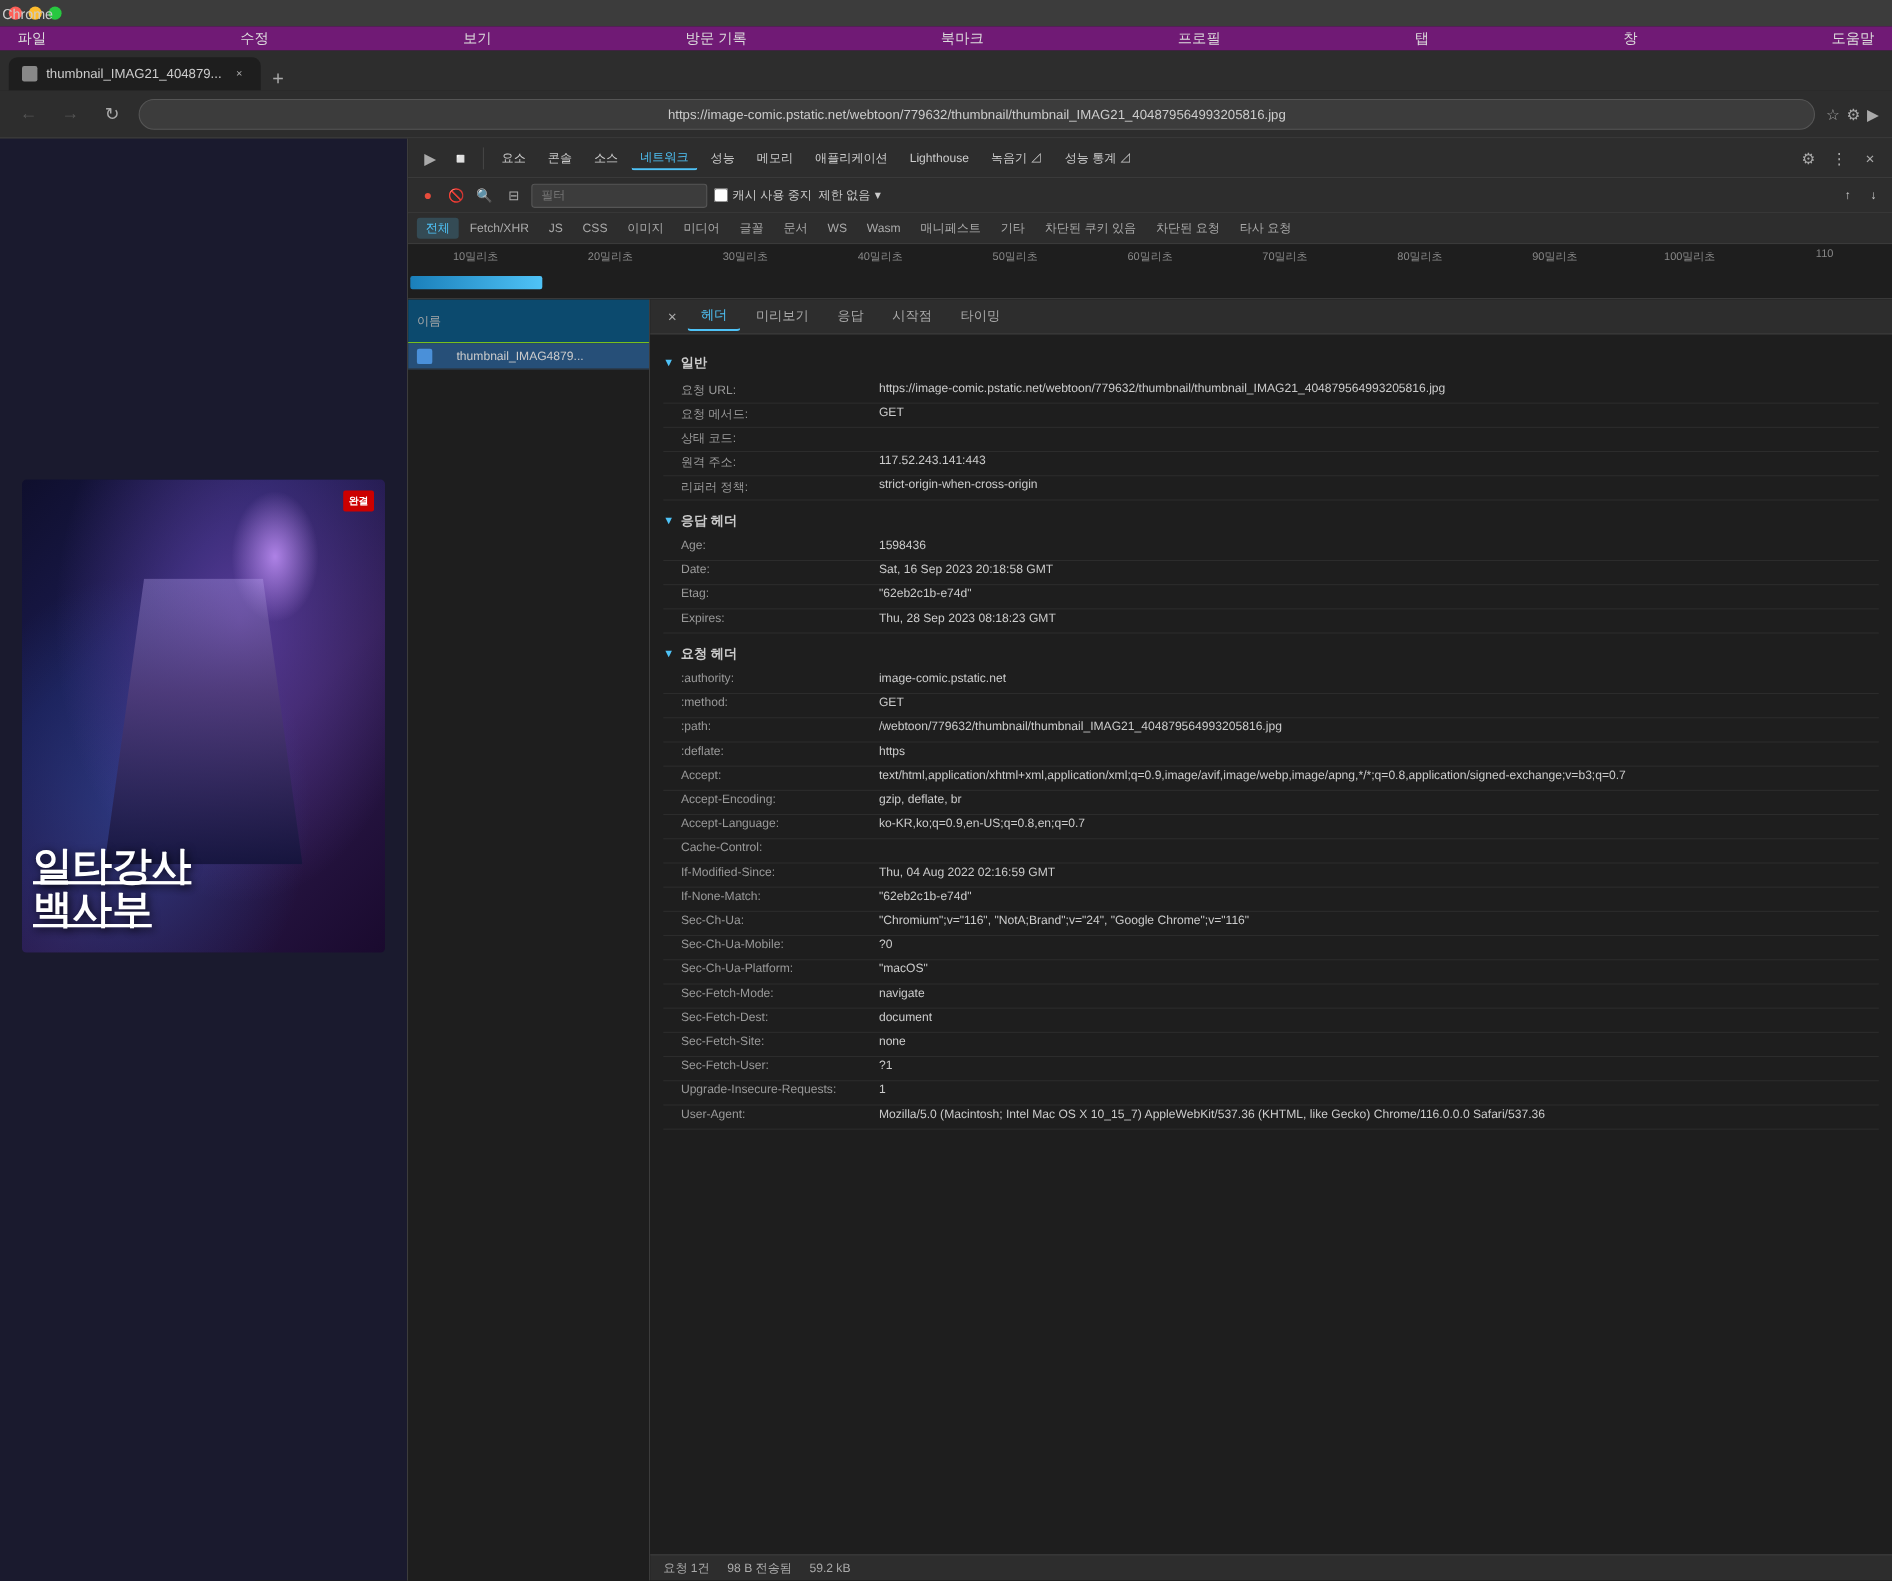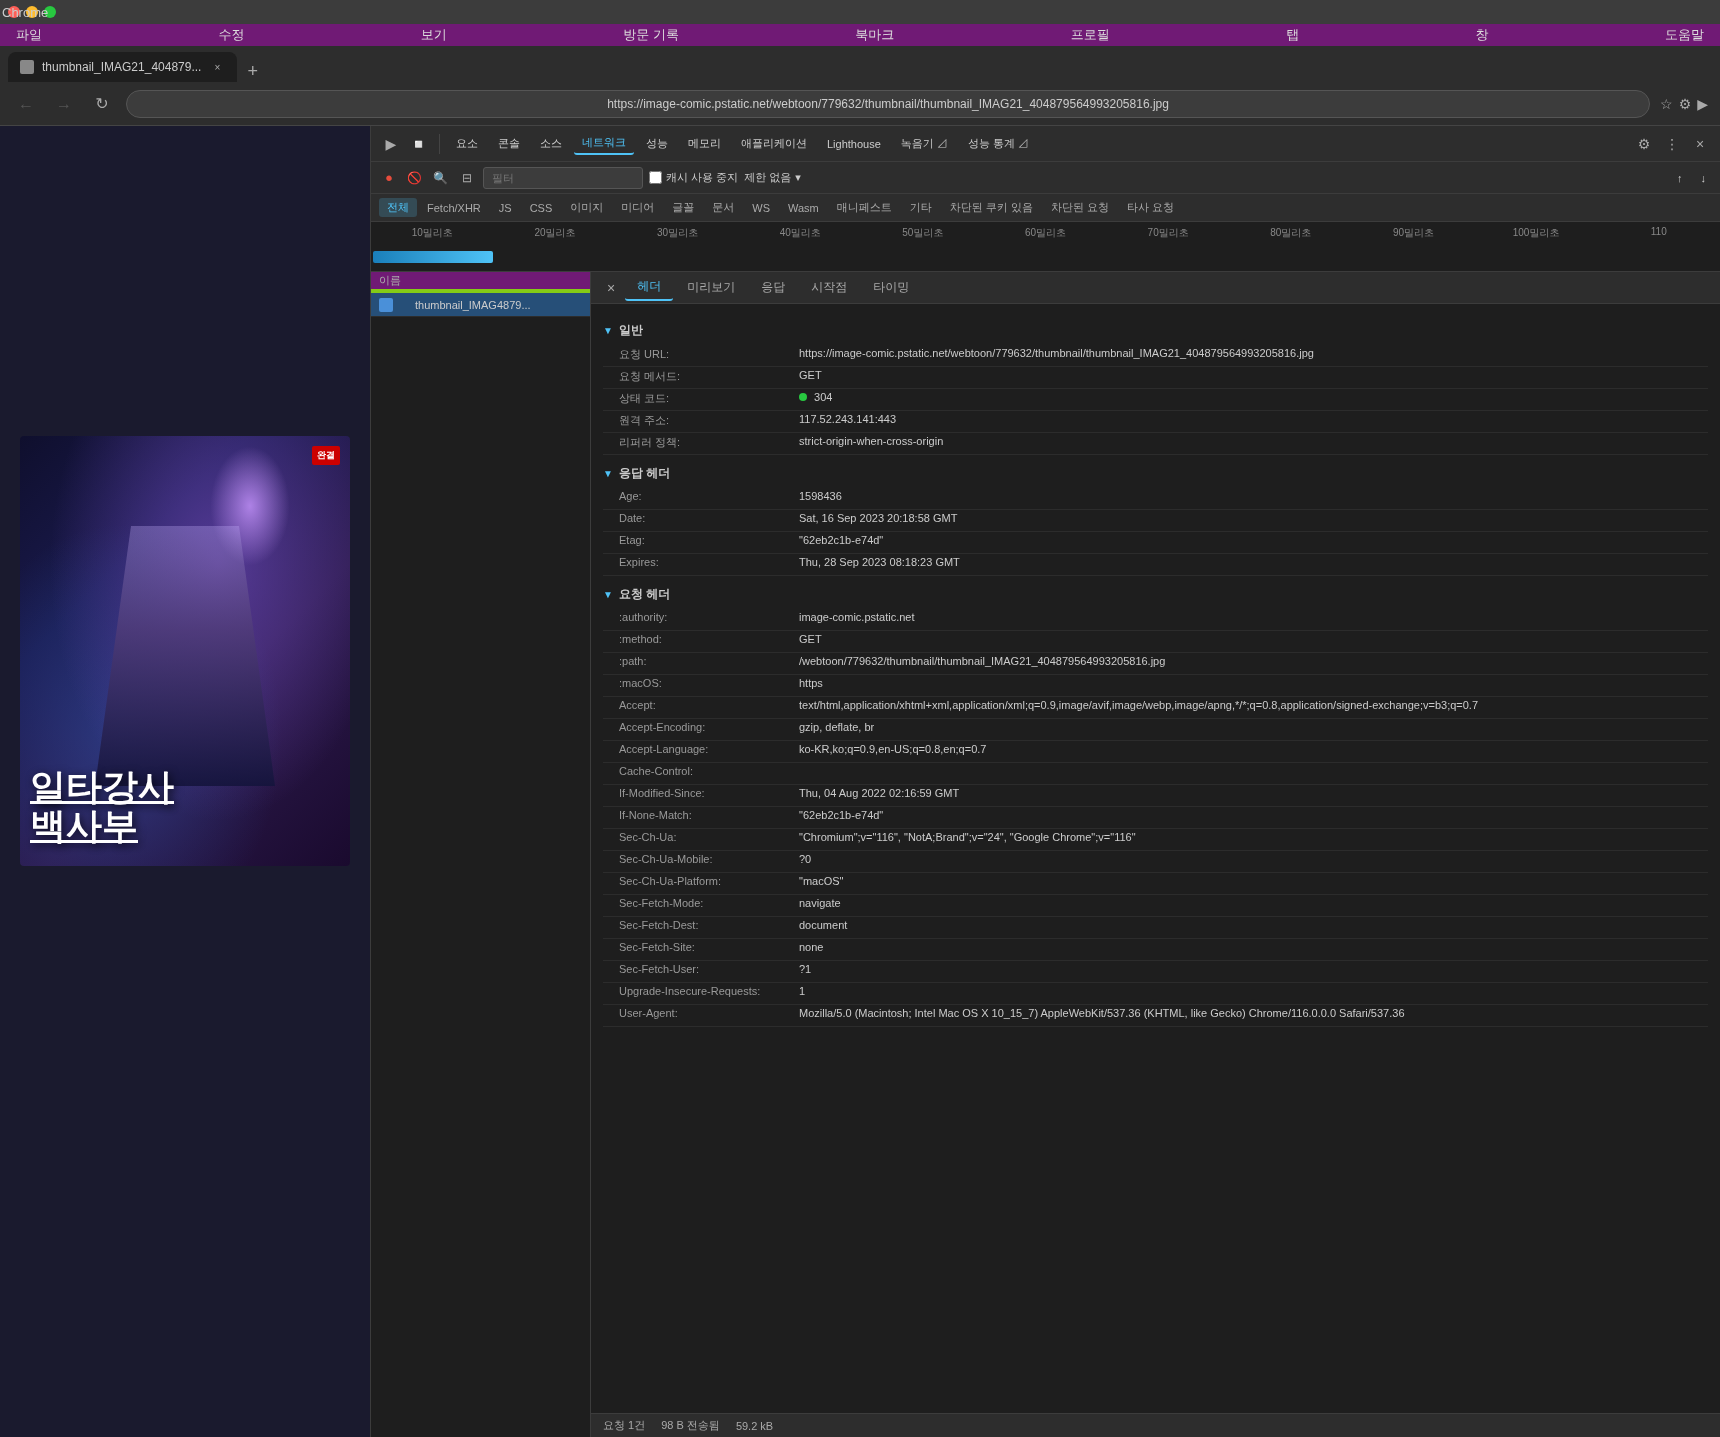--- a/index.html
+++ b/index.html
@@ -347,28 +347,28 @@
     
     .request-list {
       width: 220px;
       background: #1e1e1e;
       border-right: 1px solid #3c3c3c;
       display: flex;
       flex-direction: column;
       flex-shrink: 0;
     }
     .request-list-header {
-      height: 21px;
-      background: #701a75;
+      height: 40px;
+      background: #0c4a6e;
       display: flex;
       align-items: center;
       padding: 0 8px;
       font-size: 11px;
       color: #aaa;
-      border-bottom: 4px solid #84cc16;
+      border-bottom: 1px solid #84cc16;
     }
     .request-item {
       height: 24px;
       display: flex;
       align-items: center;
       padding: 0 8px;
       cursor: pointer;
       font-size: 11px;
       color: #ccc;
       border-bottom: 1px solid #2c2c2c;
@@ -639,24 +639,20 @@
           <div class="detail-row">
             <span class="detail-key">요청 URL:</span>
             <span class="detail-value">https://image-comic.pstatic.net/webtoon/779632/thumbnail/thumbnail_IMAG21_404879564993205816.jpg</span>
           </div>
           <div class="detail-row">
             <span class="detail-key">요청 메서드:</span>
             <span class="detail-value">GET</span>
           </div>
           <div class="detail-row">
             <span class="detail-key">상태 코드:</span>
-            <span class="detail-value">
-              <span class="status-dot"></span>
-              <span>304</span>
-            </span>
           </div>
           <div class="detail-row">
             <span class="detail-key">원격 주소:</span>
             <span class="detail-value">117.52.243.141:443</span>
           </div>
           <div class="detail-row">
             <span class="detail-key">리퍼러 정책:</span>
             <span class="detail-value">strict-origin-when-cross-origin</span>
           </div>
 
@@ -693,21 +689,21 @@
           </div>
           <div class="detail-row">
             <span class="detail-key">:method:</span>
             <span class="detail-value">GET</span>
           </div>
           <div class="detail-row">
             <span class="detail-key">:path:</span>
             <span class="detail-value">/webtoon/779632/thumbnail/thumbnail_IMAG21_404879564993205816.jpg</span>
           </div>
           <div class="detail-row">
-            <span class="detail-key">:macOS:</span>
+            <span class="detail-key">:deflate:</span>
             <span class="detail-value">https</span>
           </div>
           <div class="detail-row">
             <span class="detail-key">Accept:</span>
             <span class="detail-value">text/html,application/xhtml+xml,application/xml;q=0.9,image/avif,image/webp,image/apng,*/*;q=0.8,application/signed-exchange;v=b3;q=0.7</span>
           </div>
           <div class="detail-row">
             <span class="detail-key">Accept-Encoding:</span>
             <span class="detail-value">gzip, deflate, br</span>
           </div>

